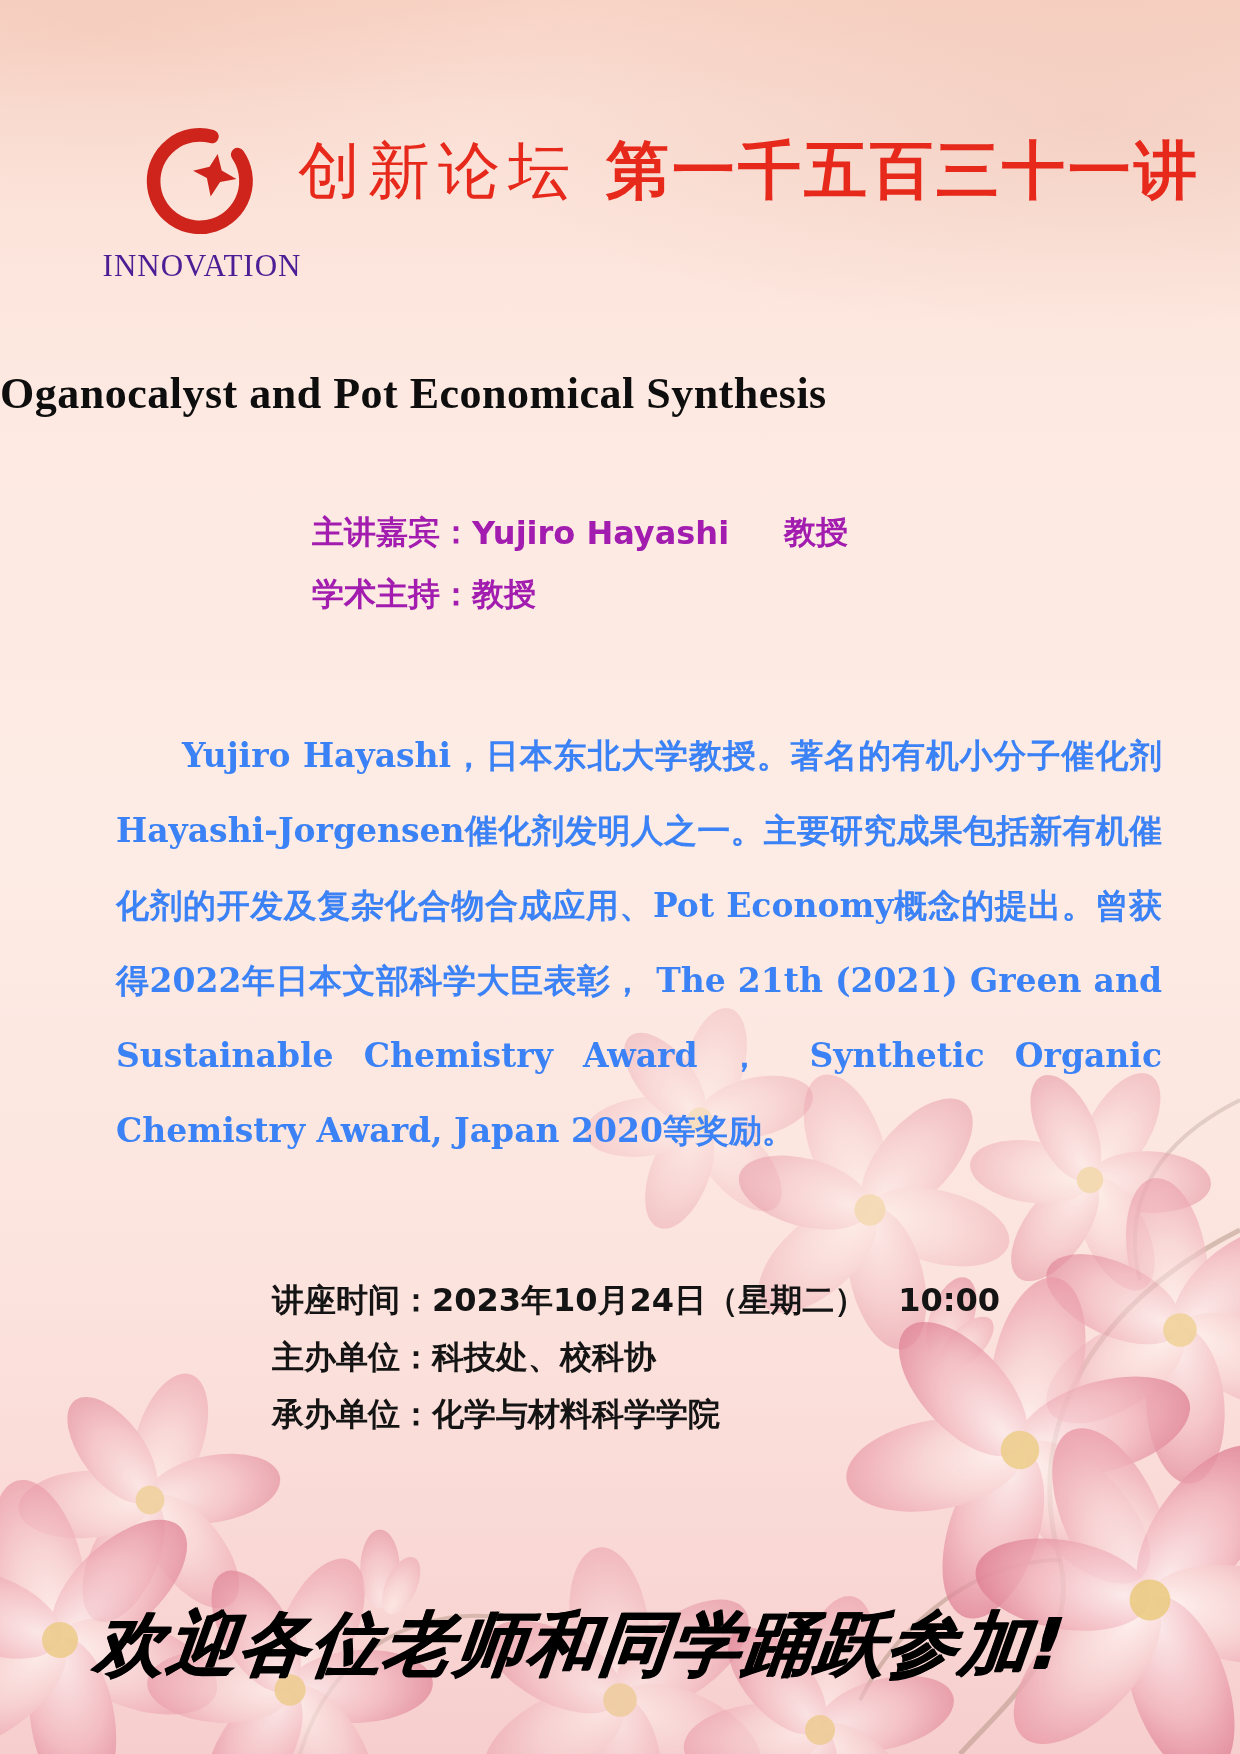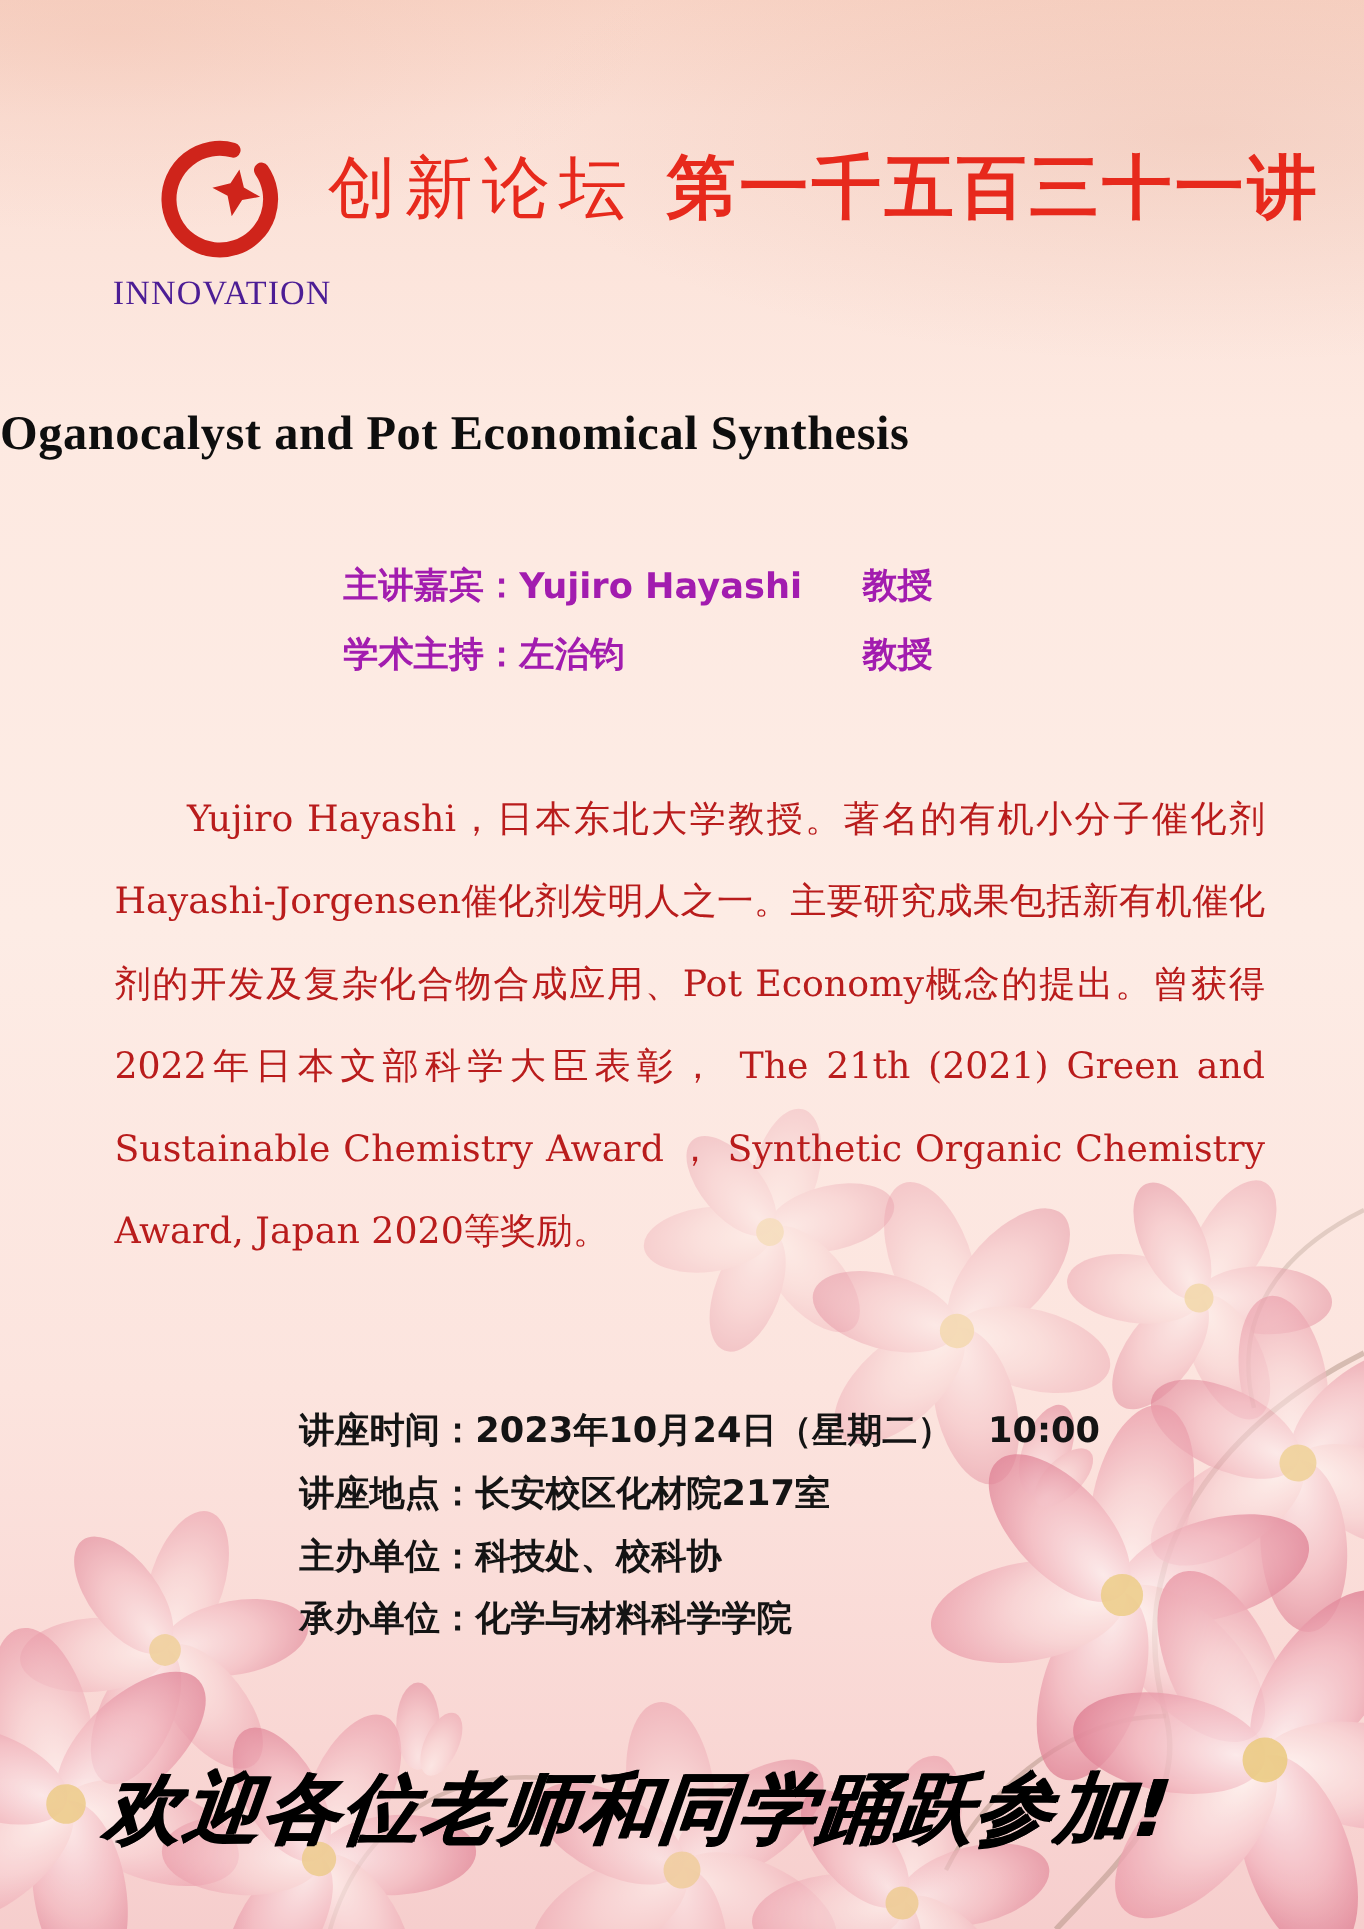--- a/index.html
+++ b/index.html
@@ -37,24 +37,24 @@
     font-size: 44px; font-weight: bold; color: #0e0e0e; letter-spacing: 0.5px;
   }
 
   .speakers { position: absolute; left: 312px; top: 502px; color: #a21caf; }
   .speaker-row { display: flex; align-items: center; height: 62px; font-size: 32px; font-weight: bold; }
   .sp-label { white-space: pre; }
   .sp-name  { width: 312px; white-space: pre; }
   .sp-title { white-space: pre; }
 
   .bio {
-    position: absolute; left: 100px; top: 702px; width: 1046px; margin: 4px;
+    position: absolute; left: 100px; top: 702px; width: 1046px; margin: 16px;
     font-family: "DejaVu Serif", "Liberation Serif", serif;
-    font-size: 33px; line-height: 75px; color: #b91c1c;
-    text-align: justify; text-indent: 2em;
+    font-size: 33px; line-height: 75px; color: #3b82f6;
+    text-align: justify; text-indent: 2em; font-weight: bold;
   }
 
   .details { position: absolute; left: 272px; top: 1272px; color: #141414; }
   .detail-row { display: flex; align-items: center; height: 57px; font-size: 32px; font-weight: bold; white-space: pre; }
 
   .footer {
     position: absolute; top: 1598px; left: 0; width: 100%;
     text-align: center; transform: translateX(-40px) skewX(-6deg);
     font-size: 70px; font-weight: bold; font-style: italic; color: #000;
     letter-spacing: 2px;
@@ -132,35 +132,30 @@
     <h1 class="lecture-title">Oganocalyst and Pot Economical Synthesis</h1>
 
     <div class="speakers">
       <div class="speaker-row">
         <span class="sp-label">主讲嘉宾：</span>
         <span class="sp-name">Yujiro Hayashi</span>
         <span class="sp-title">教授</span>
       </div>
       <div class="speaker-row">
         <span class="sp-label">学术主持：</span>
-        <span class="sp-name">左治钧</span>
         <span class="sp-title">教授</span>
       </div>
     </div>
 
     <p class="bio">Yujiro Hayashi，日本东北大学教授。著名的有机小分子催化剂Hayashi-Jorgensen催化剂发明人之一。主要研究成果包括新有机催化剂的开发及复杂化合物合成应用、Pot Economy概念的提出。曾获得2022年日本文部科学大臣表彰， The 21th (2021) Green and Sustainable Chemistry Award ， Synthetic Organic Chemistry Award, Japan 2020等奖励。</p>
 
     <div class="details">
       <div class="detail-row">
         <span>讲座时间：</span>
         <span>2023年10月24日（星期二）　10:00</span>
-      </div>
-      <div class="detail-row">
-        <span>讲座地点：</span>
-        <span>长安校区化材院217室</span>
       </div>
       <div class="detail-row">
         <span>主办单位：</span>
         <span>科技处、校科协</span>
       </div>
       <div class="detail-row">
         <span>承办单位：</span>
         <span>化学与材料科学学院</span>
       </div>
     </div>

